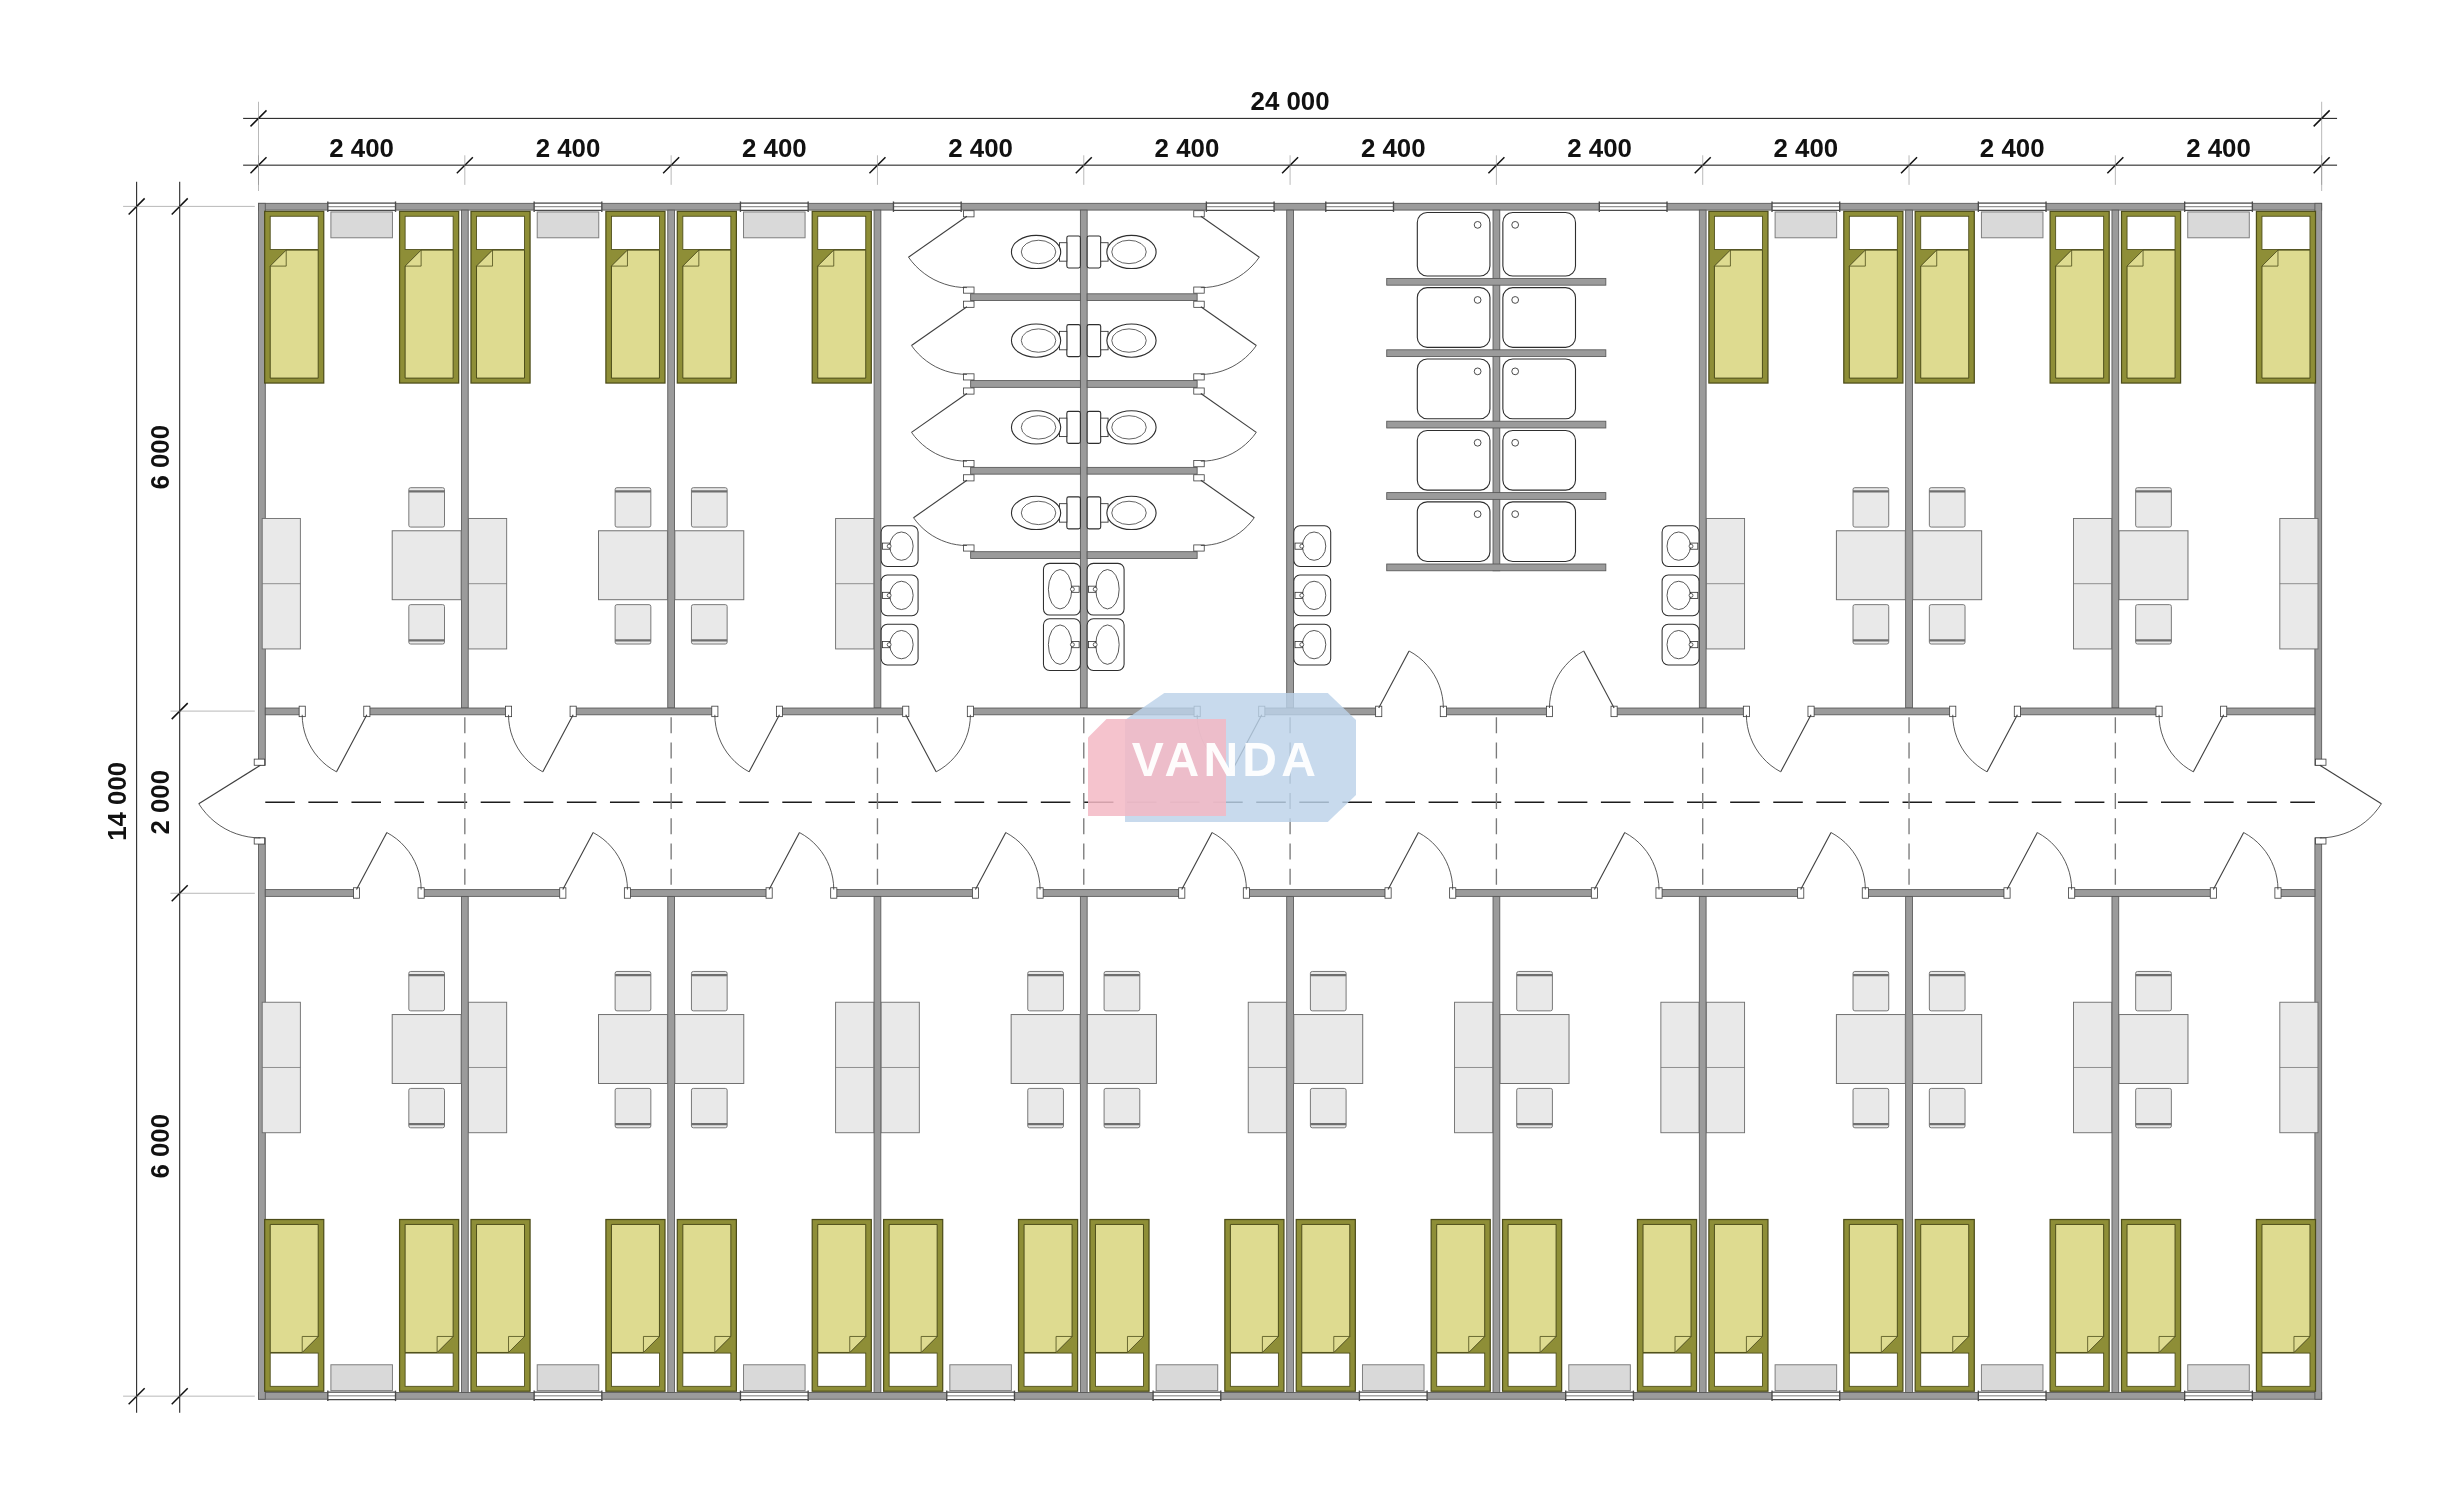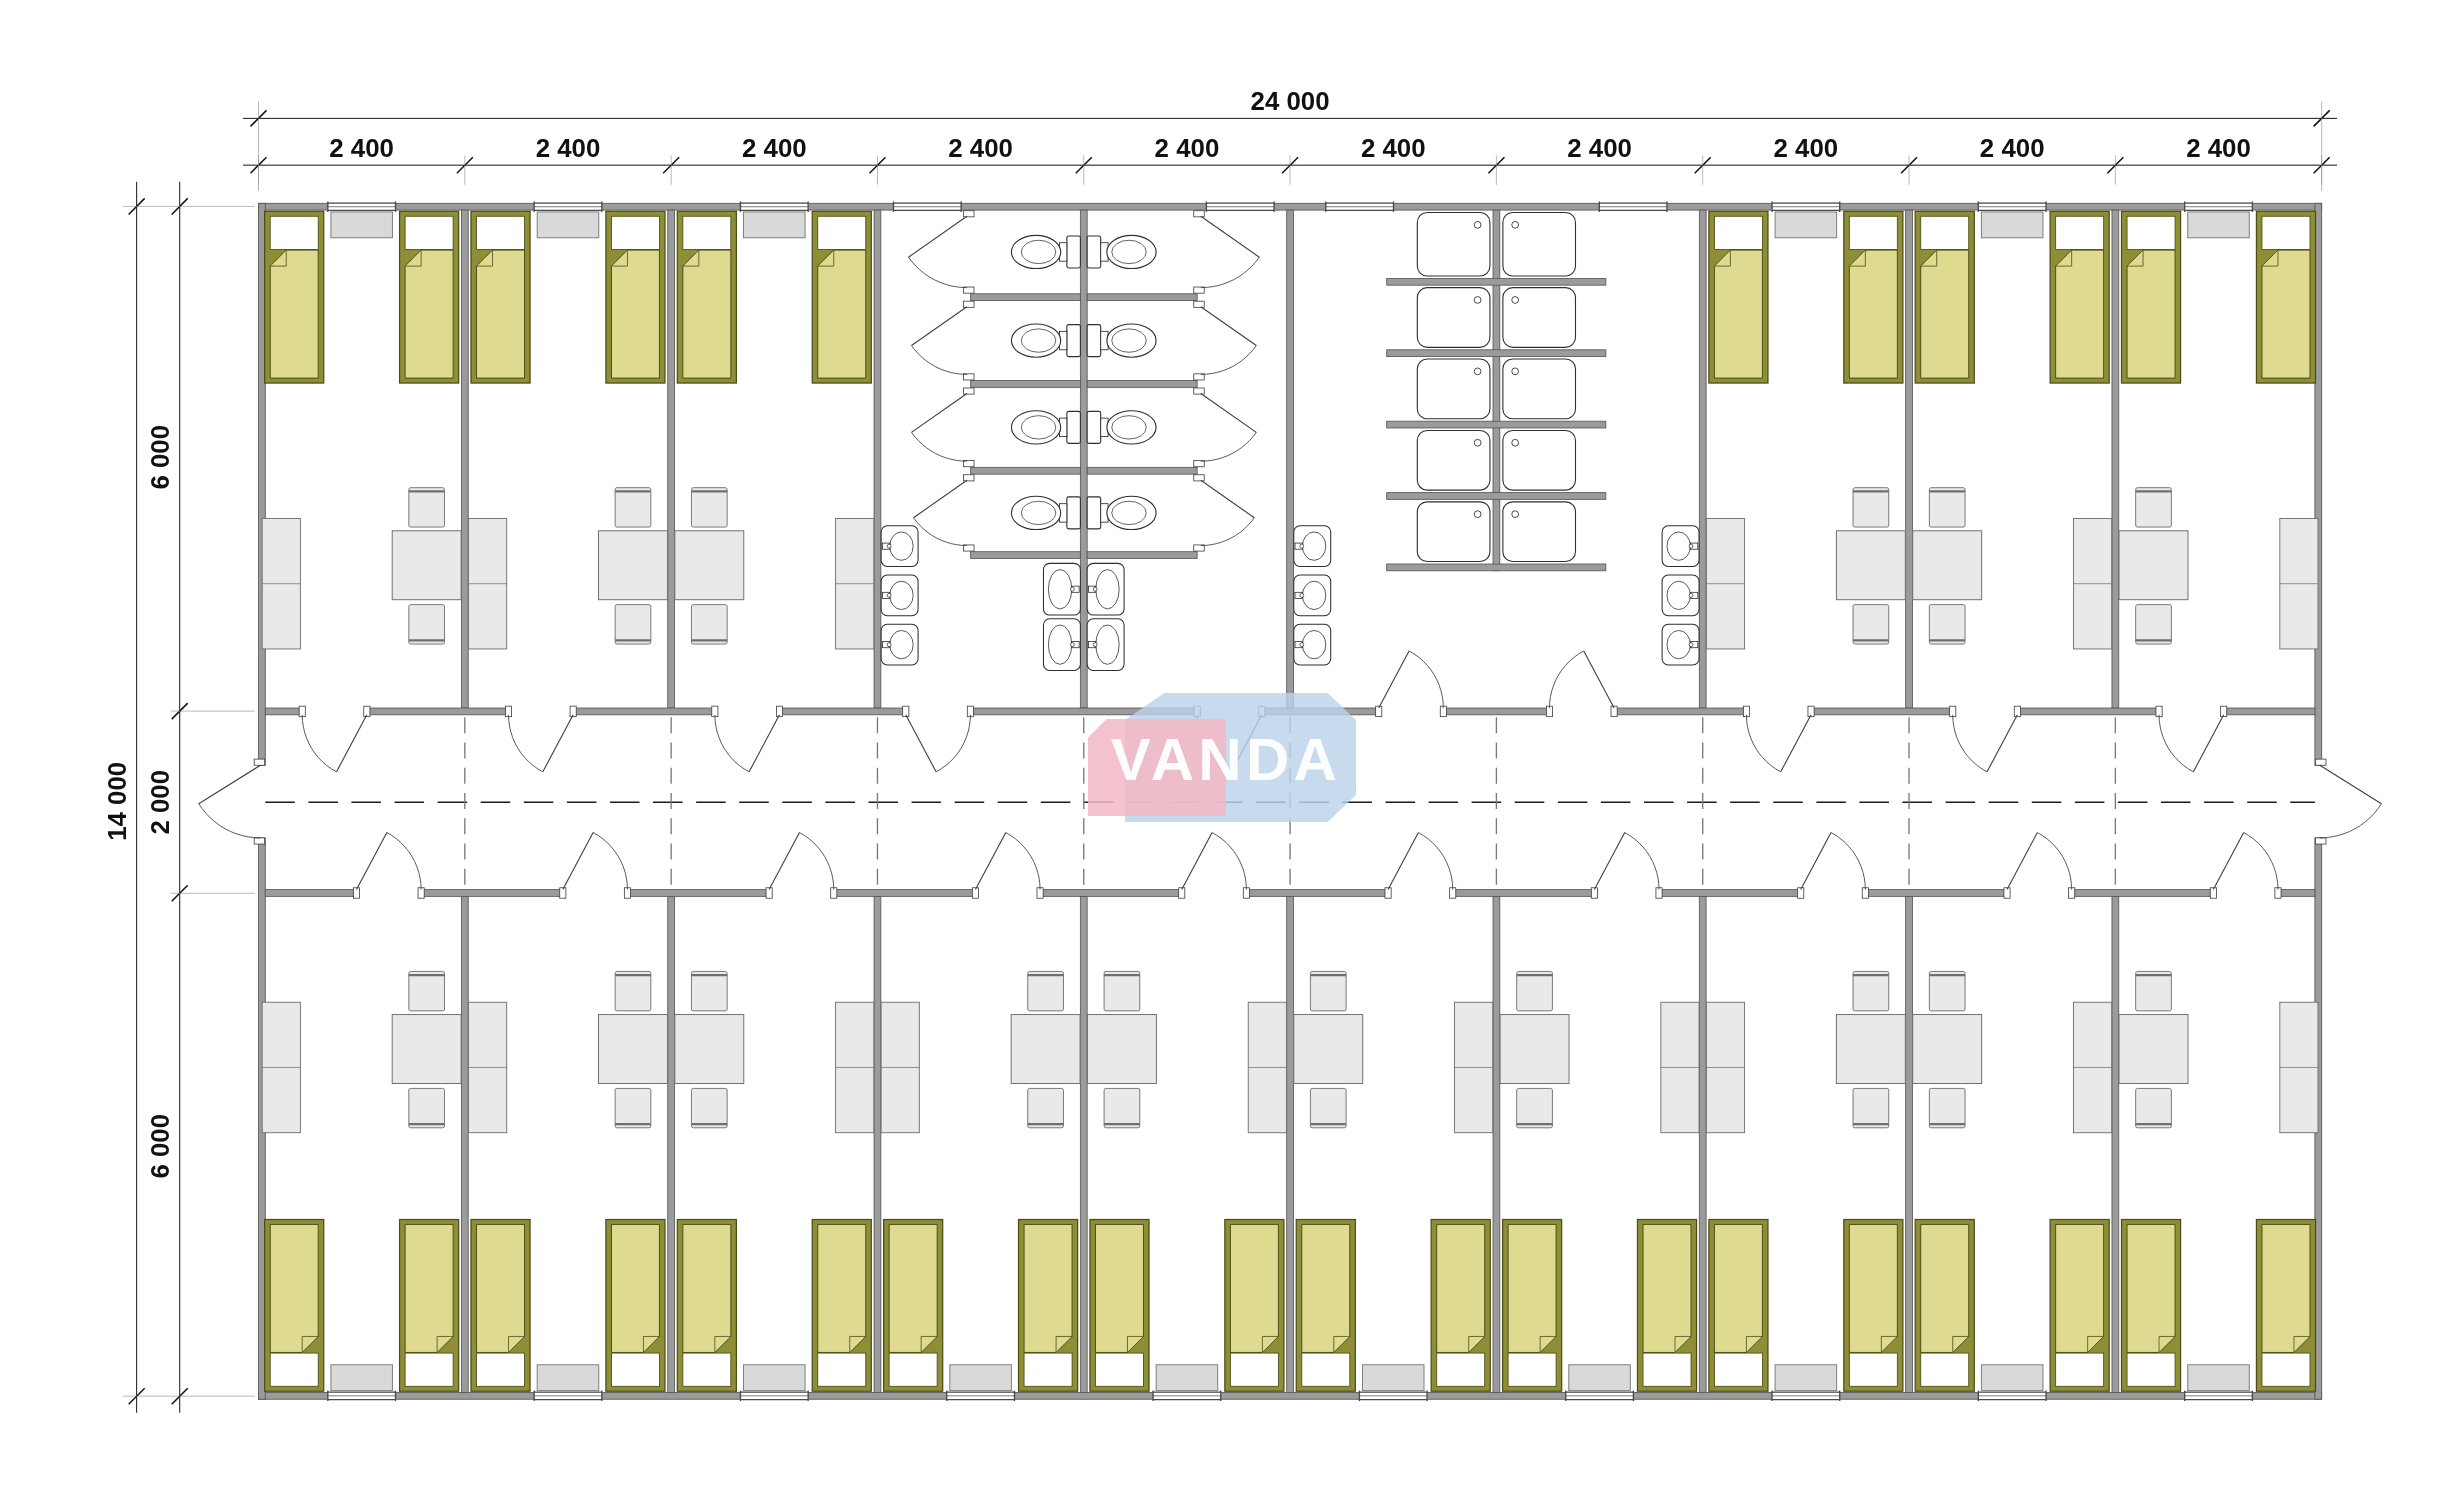--- a/index.html
+++ b/index.html
@@ -4,21 +4,21 @@
 <style>
   html,body{margin:0;padding:0;background:#ffffff;}
   .page{position:relative;width:2462px;height:1501px;background:#fff;overflow:hidden;
         font-family:"Liberation Sans",sans-serif;}
   .plan-svg{position:absolute;left:0;top:0;width:2462px;height:1501px;}
   
   .watermark{position:absolute;left:1088px;top:688px;width:271px;height:134px;pointer-events:none;}
   .wm-blue{position:absolute;left:37px;top:4.9px;width:231px;height:129px;opacity:.82;}
   .wm-pink{position:absolute;left:0px;top:31px;width:138px;height:97px;opacity:.85;}
   .wm-text{position:absolute;left:21px;top:41px;width:234px;text-align:center;
-           font-weight:700;font-size:60px;line-height:62px;color:#ffffff;
+           font-weight:700;font-size:48px;line-height:62px;color:#ffffff;
            letter-spacing:4.3px;opacity:.96;}
 </style>
 </head>
 <body>
 
 <div class="page">
   <svg class="plan-svg" id="plan" viewBox="0 0 4000 2438">
       <g>
         <rect x="420" y="330" width="3352" height="11" fill="#9b9b9b" stroke="#585858" stroke-width="1.4"></rect>
         <rect x="420" y="2262" width="3352" height="11" fill="#9b9b9b" stroke="#585858" stroke-width="1.4"></rect>

